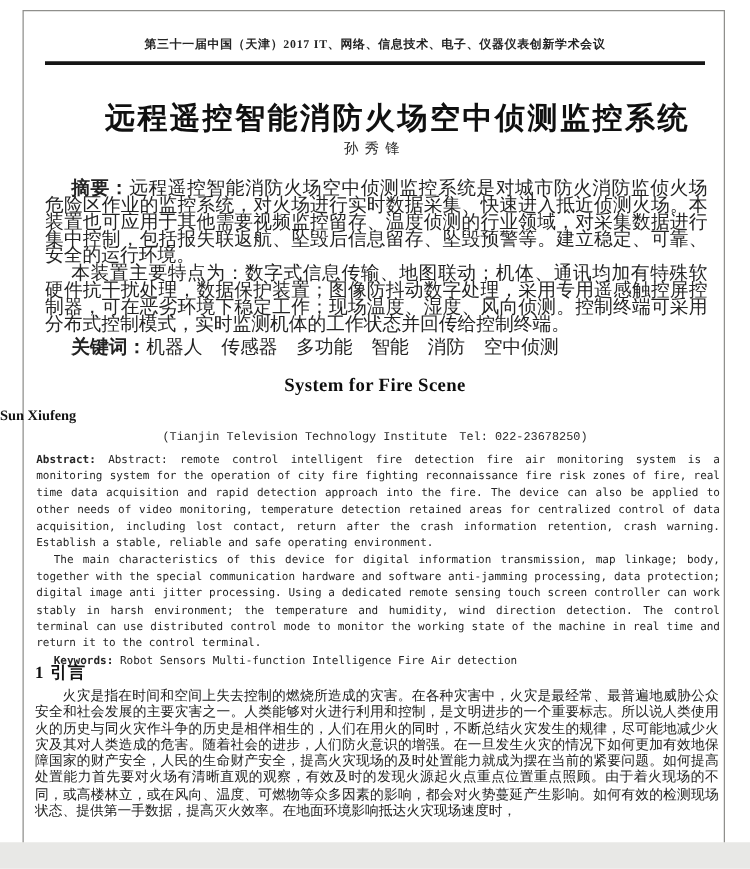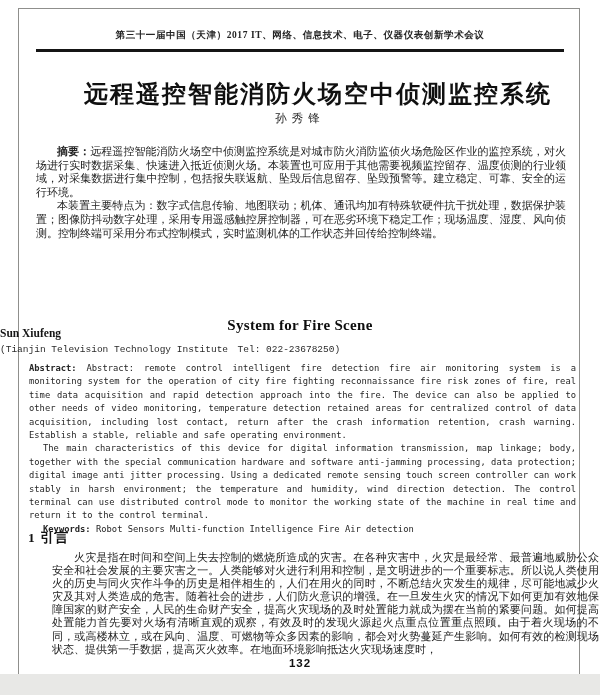--- a/index.html
+++ b/index.html
@@ -27,53 +27,53 @@
   .author-zh {
     position:absolute; top:111px; left:0; right:0; text-align:center;
     font-size:11.5px; letter-spacing:5px; color:#2a2a2a;
   }
   .aff-zh {
     position:absolute; top:132px; left:0; right:0; text-align:center;
     font-size:9.5px; letter-spacing:0.5px; color:#2a2a2a;
   }
   .abstract-zh {
     position:absolute; top:145px; left:36px; width:530px;
-    font-size:11px; line-height:13.6px; text-align:justify; color:#232323;
+    font-size:15px; line-height:13.6px; text-align:justify; color:#232323;
   }
   .abstract-zh p { margin:0; text-indent:21px; }
   .abstract-zh .kw { margin-top:5px; }
   .b { font-weight:bold; }
   .title-en {
     position:absolute; left:0; right:0; text-align:center;
     font-weight:bold; font-size:15px; color:#0e0e0e; letter-spacing:0.3px;
   }
   .title-en.l1 { top:272px; }
-  .title-en.l2 { top:317px; }
+  .title-en.l2 { top:301px; }
   .author-en {
     position:absolute; top:327px; left:0; right:0; text-align:left;
     font-weight:bold; font-size:11.5px; color:#141414;
   }
   .aff-en {
-    position:absolute; top:343px; left:0; right:0; 
+    position:absolute; top:343px; left:0; right:0; text-align:center;
     font-family:"Liberation Mono", monospace; font-size:9.5px; color:#2a2a2a;
   }
   .abstract-en {
     position:absolute; top:362px; left:29px; width:547px;
     font-family:"DejaVu Sans Mono", monospace; font-size:8.8px;
     line-height:13.4px; text-align:justify; color:#262626;
   }
   .abstract-en p { margin:0; }
   .abstract-en p.ind { text-indent:14px; }
   .sec-heading {
     position:absolute; top:529px; left:28px;
     font-size:13.5px; font-weight:bold; color:#111; letter-spacing:1px;
   }
   .body-zh {
     position:absolute; top:551px; left:28px; width:547px;
-    font-size:11px; line-height:13.1px; text-align:justify; color:#222;margin-left:24px;
+    font-size:11px; line-height:13.1px; text-align:justify; color:#222;
   }
   .body-zh p { margin:0; text-indent:22px; }
   .page-number {
     position:absolute; top:657px; left:0; right:0; text-align:center;
     font-family:"Liberation Sans", sans-serif; font-weight:bold;
     font-size:11.5px; letter-spacing:1px; color:#111;
   }
 </style>
 </head>
 <body>
@@ -86,34 +86,34 @@
   <div class="rule"></div>
 
   <h1 class="title-zh">远程遥控智能消防火场空中侦测监控系统</h1>
 
   <div class="author-zh">孙秀锋</div>
 
 
   <div class="abstract-zh">
     <p><span class="b">摘要：</span><span>远程遥控智能消防火场空中侦测监控系统是对城市防火消防监侦火场危险区作业的监控系统，对火场进行实时数据采集、快速进入抵近侦测火场。本装置也可应用于其他需要视频监控留存、温度侦测的行业领域，对采集数据进行集中控制，包括报失联返航、坠毁后信息留存、坠毁预警等。建立稳定、可靠、安全的运行环境。</span></p>
     <p>本装置主要特点为：数字式信息传输、地图联动；机体、通讯均加有特殊软硬件抗干扰处理，数据保护装置；图像防抖动数字处理，采用专用遥感触控屏控制器，可在恶劣环境下稳定工作；现场温度、湿度、风向侦测。控制终端可采用分布式控制模式，实时监测机体的工作状态并回传给控制终端。</p>
+    <p class="kw"><span class="b">关键词：</span><span>机器人　传感器　多功能　智能　消防　空中侦测</span></p>
   </div>
 
   <div class="title-en l2">System for Fire Scene</div>
 
   <div class="author-en">Sun Xiufeng</div>
 
   <div class="aff-en">(Tianjin Television Technology Institute　Tel: 022-23678250)</div>
 
   <div class="abstract-en">
     <p><span class="b">Abstract:</span><span> Abstract: remote control intelligent fire detection fire air monitoring system is a monitoring system for the operation of city fire fighting reconnaissance fire risk zones of fire, real time data acquisition and rapid detection approach into the fire. The device can also be applied to other needs of video monitoring, temperature detection retained areas for centralized control of data acquisition, including lost contact, return after the crash information retention, crash warning. Establish a stable, reliable and safe operating environment.</span></p>
     <p class="ind">The main characteristics of this device for digital information transmission, map linkage; body, together with the special communication hardware and software anti-jamming processing, data protection; digital image anti jitter processing. Using a dedicated remote sensing touch screen controller can work stably in harsh environment; the temperature and humidity, wind direction detection. The control terminal can use distributed control mode to monitor the working state of the machine in real time and return it to the control terminal.</p>
     <p class="ind"><span class="b">Keywords:</span><span> Robot  Sensors  Multi-function  Intelligence  Fire  Air detection</span></p>
   </div>
 
   <div class="sec-heading">1 引言</div>
 
   <div class="body-zh">
     <p>火灾是指在时间和空间上失去控制的燃烧所造成的灾害。在各种灾害中，火灾是最经常、最普遍地威胁公众安全和社会发展的主要灾害之一。人类能够对火进行利用和控制，是文明进步的一个重要标志。所以说人类使用火的历史与同火灾作斗争的历史是相伴相生的，人们在用火的同时，不断总结火灾发生的规律，尽可能地减少火灾及其对人类造成的危害。随着社会的进步，人们防火意识的增强。在一旦发生火灾的情况下如何更加有效地保障国家的财产安全，人民的生命财产安全，提高火灾现场的及时处置能力就成为摆在当前的紧要问题。如何提高处置能力首先要对火场有清晰直观的观察，有效及时的发现火源起火点重点位置重点照顾。由于着火现场的不同，或高楼林立，或在风向、温度、可燃物等众多因素的影响，都会对火势蔓延产生影响。如何有效的检测现场状态、提供第一手数据，提高灭火效率。在地面环境影响抵达火灾现场速度时，</p>
   </div>
 
-  <div class="page-number">132</div>
 </div>
 
 </body></html>

